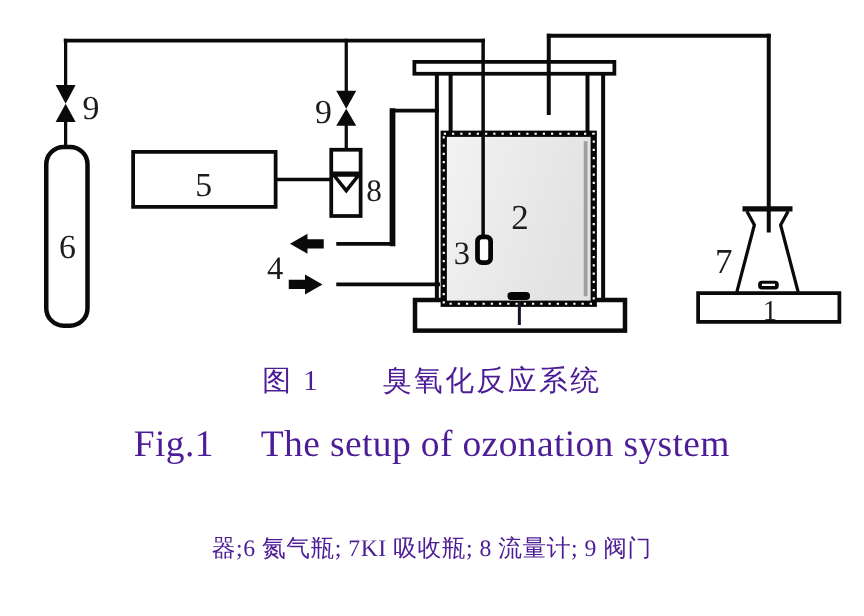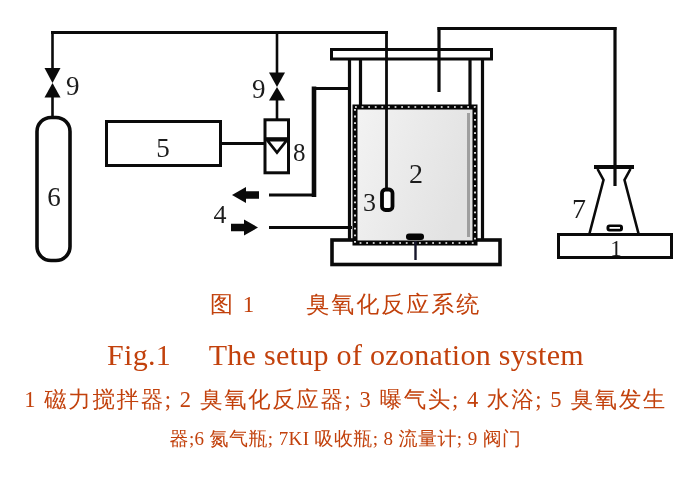--- a/index.html
+++ b/index.html
@@ -1,19 +1,19 @@
 <!DOCTYPE html>
 <html><head>
 <meta charset="utf-8">
 <style>
   html,body{margin:0;padding:0;background:#ffffff;}
   #page{position:relative;width:691px;height:493px;background:#ffffff;overflow:hidden;
         font-family:"Liberation Serif","DejaVu Serif",serif;}
   #diagram{position:absolute;left:0;top:0;}
-  .caption{position:absolute;left:0;width:691px;text-align:center;color:#c2410c;white-space:pre;}
+  .caption{position:absolute;left:0;width:691px;text-align:center;color:#4c1d95;white-space:pre;}
   .cap-cn{top:289px;font-size:23px;letter-spacing:2px;}
   .cap-en{top:335px;font-size:30px;letter-spacing:0.3px;}
   .legend-1{top:384px;font-size:22.5px;letter-spacing:1.6px;}
   .legend-2{top:426px;font-size:19px;letter-spacing:0.4px;}
   .num-label{font-family:"Liberation Serif","DejaVu Serif",serif;fill:#1c1c1c;}
 </style>
 </head>
 <body>
 
 <div id="page">
@@ -105,16 +105,15 @@
       <text x="220" y="223" text-anchor="middle" font-size="26">4</text>
       <text x="416" y="183" text-anchor="middle" font-size="28">2</text>
       <text x="363" y="211" font-size="26">3</text>
       <text x="572" y="218" font-size="28">7</text>
       <text x="616" y="256" text-anchor="middle" font-size="23">1</text>
     </g>
   </svg>
 
   <div class="caption cap-cn">图 1　　臭氧化反应系统</div>
   <div class="caption cap-en">Fig.1　 The setup of ozonation system</div>
-  <div class="caption legend-1">1 磁力搅拌器; 2 臭氧化反应器; 3 曝气头; 4 水浴; 5 臭氧发生</div>
   <div class="caption legend-2">器;6 氮气瓶; 7KI 吸收瓶; 8 流量计; 9 阀门</div>
 
 </div>
 
 </body></html>

